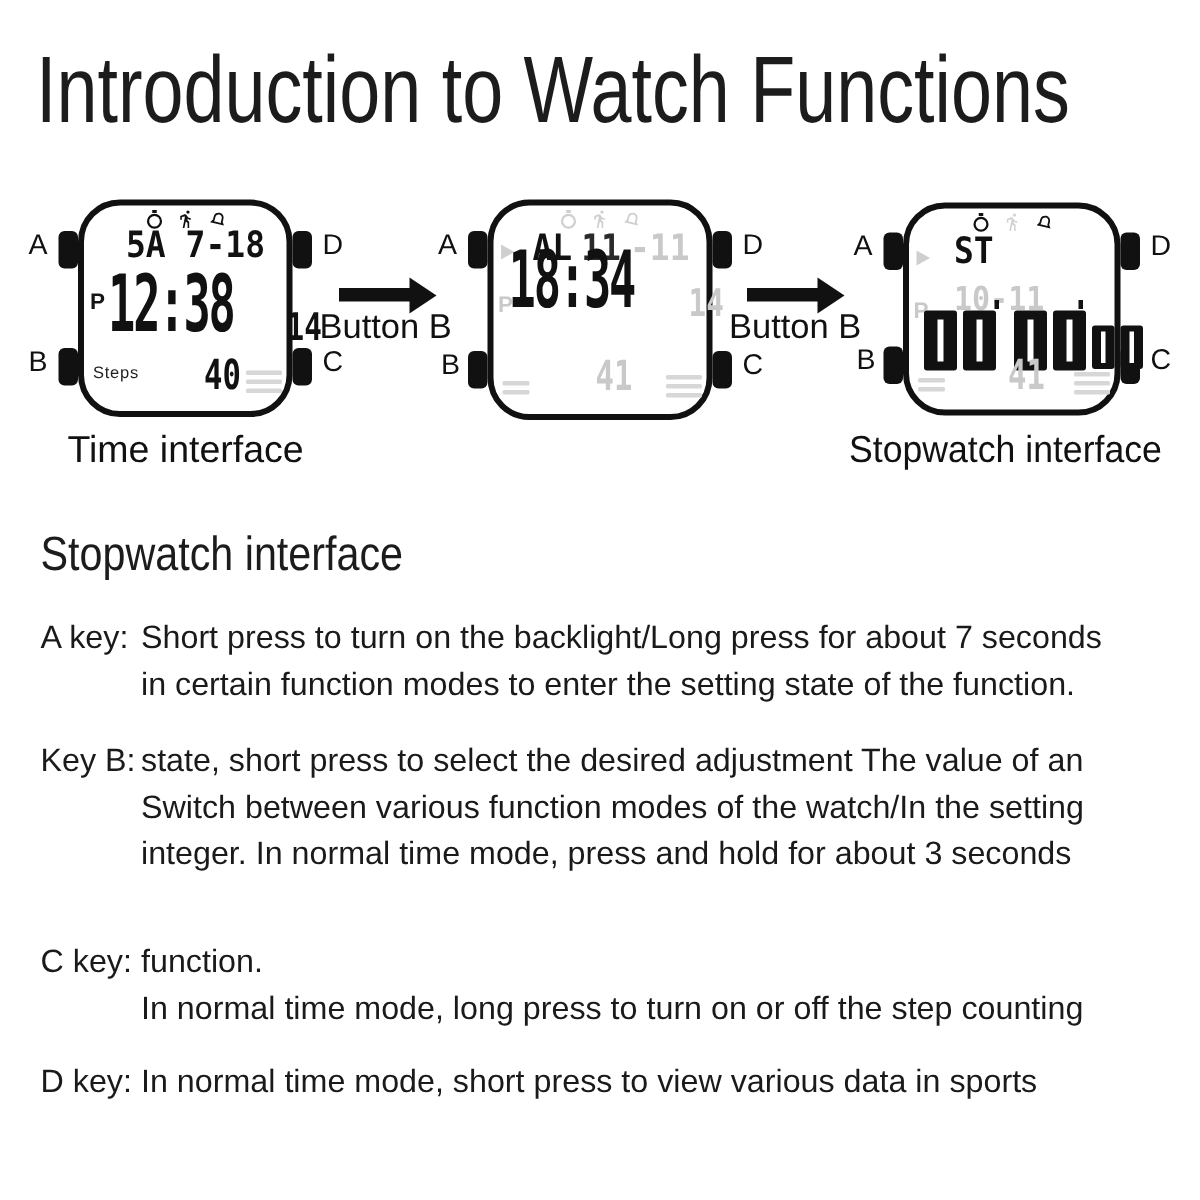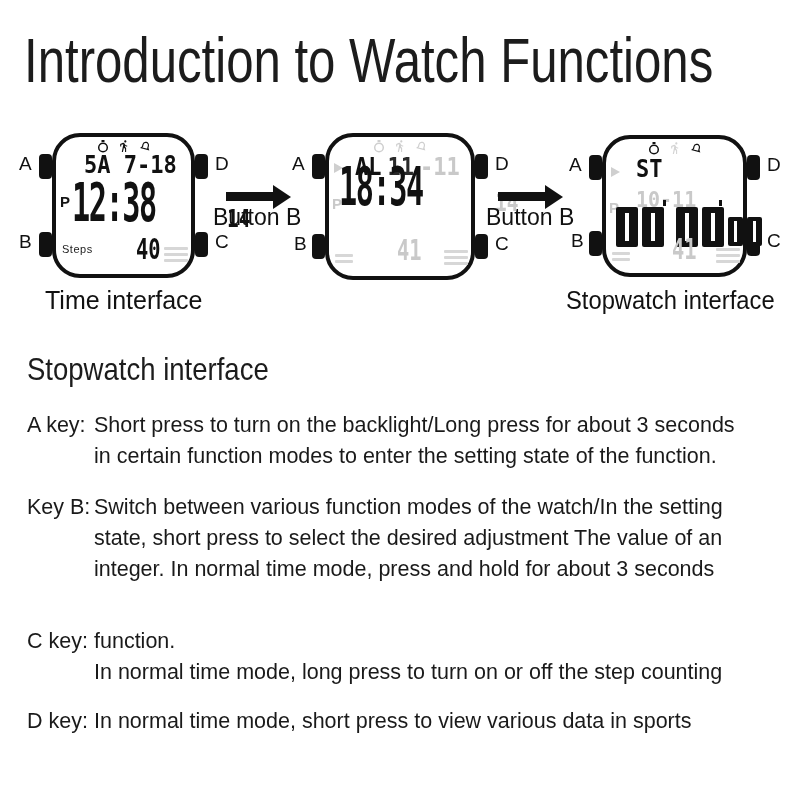--- a/index.html
+++ b/index.html
@@ -17,21 +17,21 @@
   .pusher{position:absolute;width:13px;height:25px;background:#111;border-radius:4px;}
   .blabel{position:absolute;font-size:19px;color:#111;}
   .icons-row{position:absolute;left:0;right:0;top:6px;display:flex;justify-content:center;
              align-items:center;gap:9px;}
   .icons-row .icon{display:inline-flex;line-height:0;}
 
   .lcd{font-family:"DejaVu Sans Mono", monospace;font-weight:700;color:#111;white-space:nowrap;}
   .ghost{color:#c9c9c9 !important;}
   .mode-row{position:absolute;display:flex;align-items:baseline;gap:6px;}
   .mode{font-size:22px;display:inline-block;transform:scaleY(1.1);transform-origin:left bottom;}
-  .timebox{position:absolute;display:flex;align-items:flex-end;height:54px;gap:36px;}
+  .timebox{position:absolute;display:flex;align-items:flex-end;height:54px;}
   .bigtime{font-size:42px;letter-spacing:-2px;display:inline-block;
            transform:scale(.72,1.25);transform-origin:left bottom;}
   .secs{font-size:23px;display:inline-block;transform:scale(.85,1.1);transform-origin:left bottom;}
   .pflag{position:absolute;font-size:15px;font-weight:700;}
   .small-label{position:absolute;font-size:11px;color:#222;letter-spacing:.5px;}
   .numbox{position:absolute;display:flex;align-items:flex-end;height:30px;}
   .num{font-size:24px;display:inline-block;transform:scale(.85,1.15);transform-origin:left bottom;}
 
   .gcol{position:absolute;display:flex;flex-direction:column;gap:3px;}
   .gcol i{display:block;width:24px;height:3px;background:#d7d7d7;border-radius:1px;}
@@ -257,30 +257,30 @@
       <i></i>
     </div>
 </div>
 <div class="caption" style="left:566px;top:286px;transform:scaleX(.95);transform-origin:left top;">Stopwatch interface</div>
 
 <div class="section-heading">Stopwatch interface</div>
 
 <div class="keypara" style="top:410px;">
   <span class="klabel">A key:</span>
   <div class="klines">
-    <div class="kline">Short press to turn on the backlight/Long press for about 3 seconds</div>
+    <div class="kline">Short press to turn on the backlight/Long press for about 7 seconds</div>
     <div class="kline">in certain function modes to enter the setting state of the function.</div>
   </div>
 </div>
 
 <div class="keypara" style="top:492px;">
   <span class="klabel">Key B:</span>
   <div class="klines">
+    <div class="kline">state, short press to select the desired adjustment The value of an</div>
     <div class="kline">Switch between various function modes of the watch/In the setting</div>
-    <div class="kline">state, short press to select the desired adjustment The value of an</div>
     <div class="kline">integer. In normal time mode, press and hold for about 3 seconds</div>
   </div>
 </div>
 
 <div class="keypara" style="top:626px;">
   <span class="klabel">C key:</span>
   <div class="klines">
     <div class="kline">function.</div>
     <div class="kline">In normal time mode, long press to turn on or off the step counting</div>
   </div>

